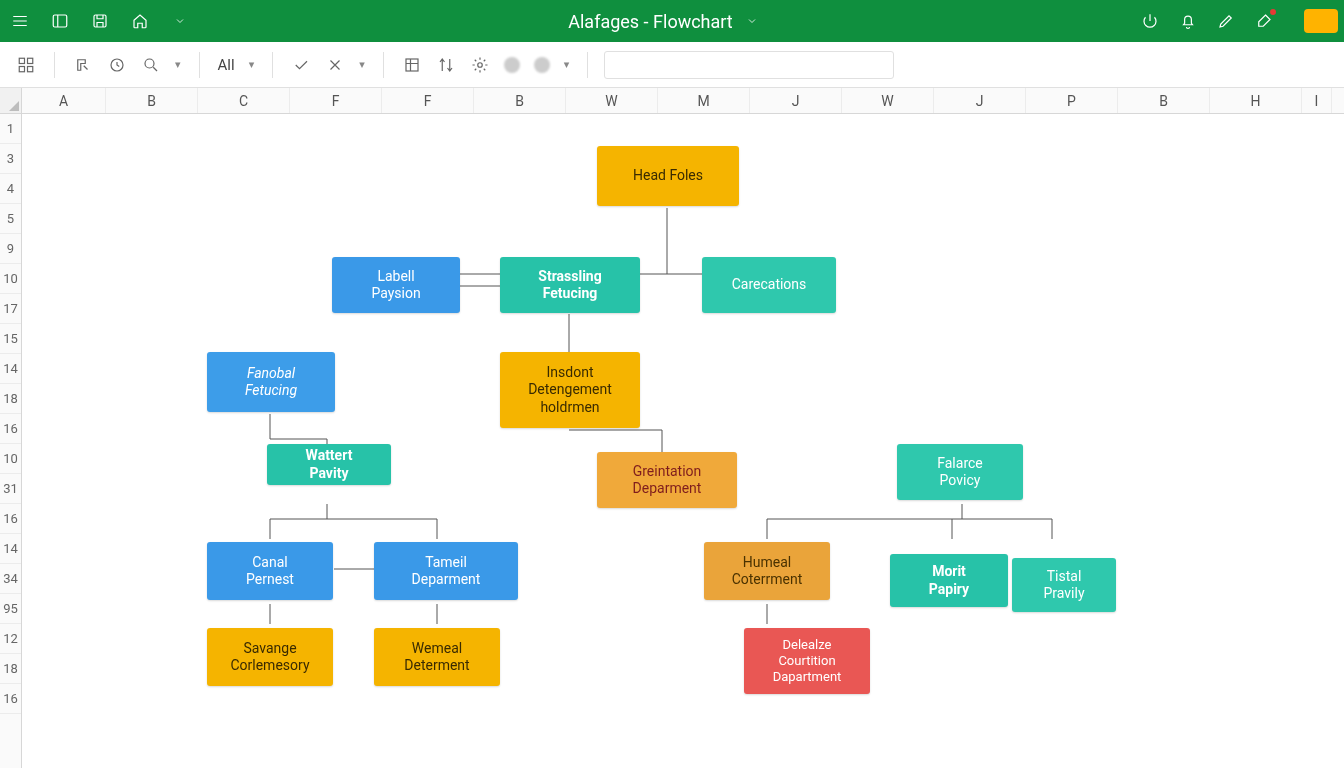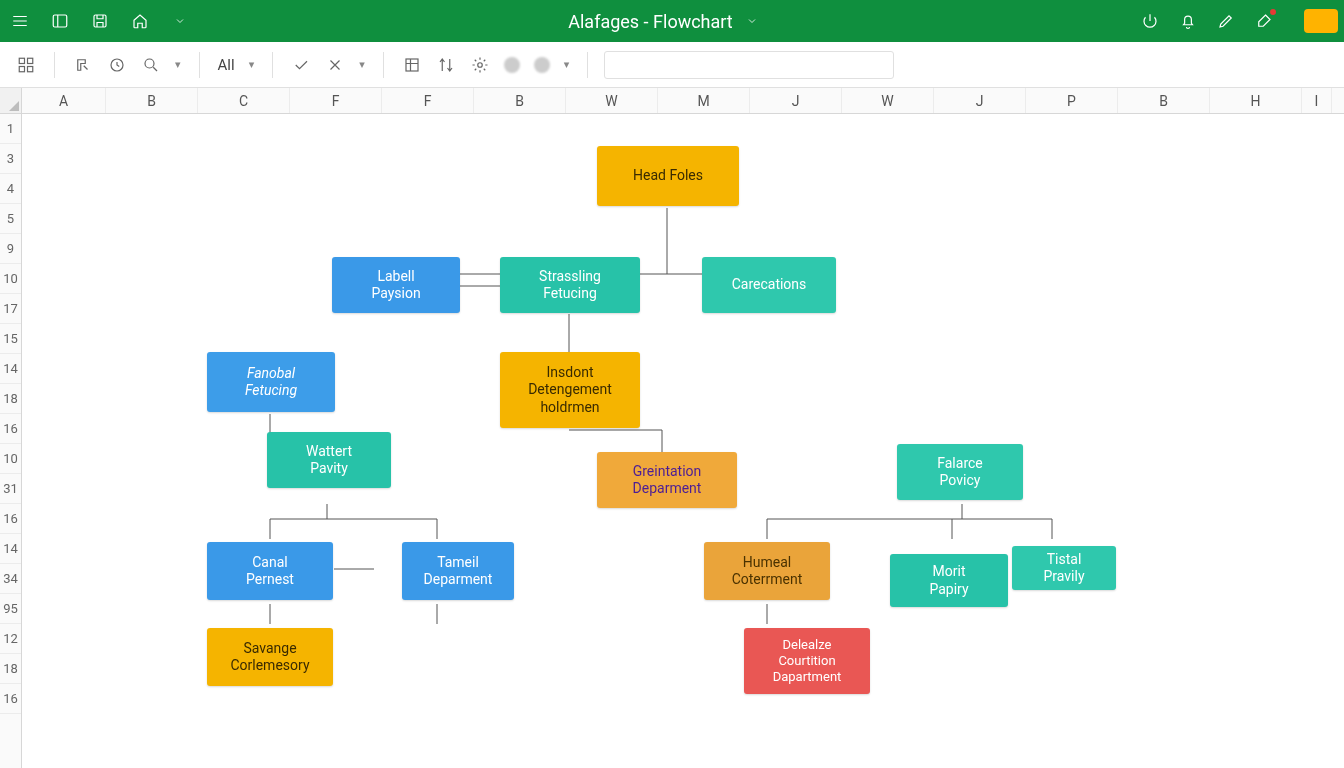--- a/index.html
+++ b/index.html
@@ -77,25 +77,25 @@
     color: #fff;
     font-size: 14px;
     line-height: 1.25;
     display: flex; flex-direction: column;
     align-items: center; justify-content: center;
     text-align: center;
     padding: 6px 10px;
     box-shadow: 0 1px 2px rgba(0,0,0,0.15);
   }
   .c-yellow { background:#f5b400; color:#3a2b00; }
-  .c-teal   { background:#27c2a8; }
+  .c-teal   { background:#27c2a8;font-weight:bold; }
   .c-teal2  { background:#2fc8ad; }
   .c-blue   { background:#3a99e8; }
   .c-blue2  { background:#3d9de9;font-style:italic; }
-  .c-orange { background:#f0a93a; color:#4c1d95; }
+  .c-orange { background:#f0a93a; color:#7f1d1d; }
   .c-orange2{ background:#eaa43a; color:#4a3200; }
   .c-red    { background:#e95754;margin-left:40px; }
   .node span { display:block; }
 
   svg.connectors { position:absolute; inset:0; width:100%; height:100%; pointer-events:none; }
   svg.connectors line { stroke:#555; stroke-width:1; }
 </style>
 </head>
 <body>
 
@@ -348,57 +348,61 @@
     <div class="node c-blue2" style="left:185px; top:238px; width:128px; height:60px;">
       <span>Fanobal</span>
       <span>Fetucing</span>
     </div>
     <div class="node c-yellow" style="left:478px; top:238px; width:140px; height:76px;">
       <span>Insdont</span>
       <span>Detengement</span>
       <span>holdrmen</span>
     </div>
 
-    <div class="node c-teal" style="left:245px; top:318px; width:124px; height:56px;">
+    <div class="node c-teal" style="left:245px; top:330px; width:124px; height:41px;">
       <span>Wattert</span>
       <span>Pavity</span>
     </div>
     <div class="node c-orange" style="left:575px; top:338px; width:140px; height:56px;">
       <span>Greintation</span>
       <span>Deparment</span>
     </div>
     <div class="node c-teal2" style="left:875px; top:330px; width:126px; height:56px;">
       <span>Falarce</span>
       <span>Povicy</span>
     </div>
 
     <div class="node c-blue" style="left:185px; top:428px; width:126px; height:58px;">
       <span>Canal</span>
       <span>Pernest</span>
     </div>
-    <div class="node c-blue" style="left:352px; top:428px; width:112px; height:58px;margin-left:28px;">
+    <div class="node c-blue" style="left:352px; top:428px; width:144px; height:58px;">
       <span>Tameil</span>
       <span>Deparment</span>
     </div>
     <div class="node c-orange2" style="left:682px; top:428px; width:126px; height:58px;">
       <span>Humeal</span>
       <span>Coterrment</span>
     </div>
     <div class="node c-teal" style="left:868px; top:428px; width:118px; height:53px;margin-top:12px;">
       <span>Morit</span>
       <span>Papiry</span>
     </div>
-    <div class="node c-teal2" style="left:990px; top:432px; width:104px; height:44px;">
+    <div class="node c-teal2" style="left:990px; top:444px; width:104px; height:54px;">
       <span>Tistal</span>
       <span>Pravily</span>
     </div>
 
     <div class="node c-yellow" style="left:185px; top:514px; width:126px; height:58px;">
       <span>Savange</span>
       <span>Corlemesory</span>
+    </div>
+    <div class="node c-yellow" style="left:352px; top:514px; width:126px; height:58px;">
+      <span>Wemeal</span>
+      <span>Determent</span>
     </div>
     <div class="node c-red" style="left:682px; top:514px; width:126px; height:66px; font-size:13px;">
       <span>Delealze</span>
       <span>Courtition</span>
       <span>Dapartment</span>
     </div>
 
   </div>
 </div>
 

